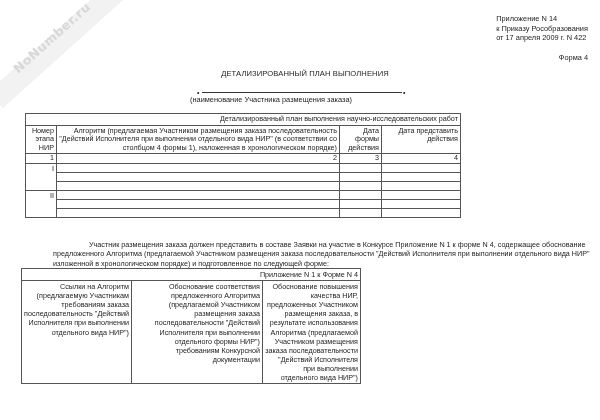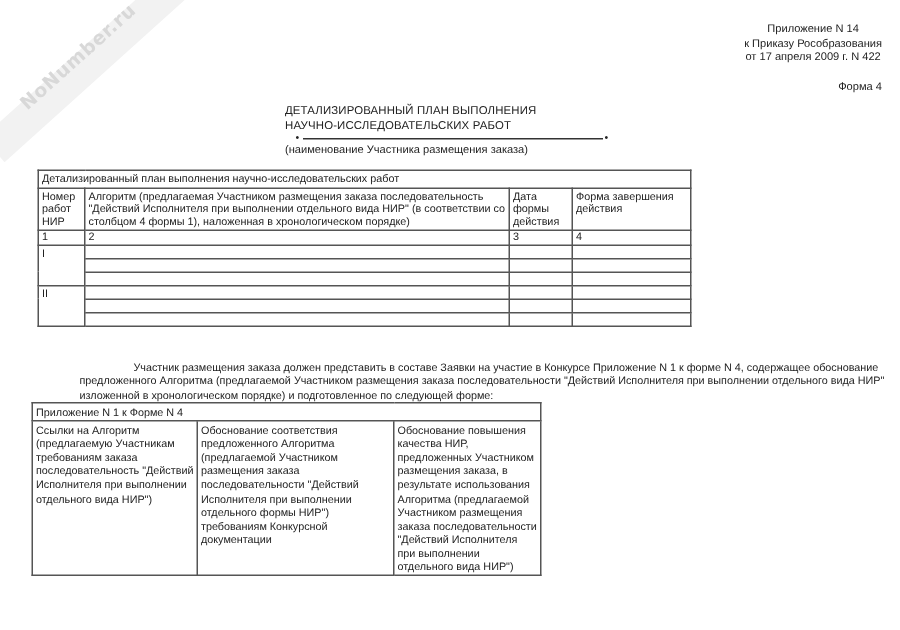--- a/index.html
+++ b/index.html
@@ -7,32 +7,32 @@
     width: 600px; height: 420px; background: #ffffff; position: relative; overflow: hidden;
     font-family: "Liberation Sans", sans-serif; color: #222; font-size: 7.4px; line-height: 1.25;
   }
   .watermark {
     position: absolute; left: -18px; top: 30px; width: 140px; transform: rotate(-42deg);
     color: #d8d8d8; font-family: "DejaVu Sans", sans-serif; font-weight: bold; font-size: 12.5px;
     letter-spacing: 0.5px; text-align: center;
   }
   .stripe { position: absolute; left: -30px; top: 22px; width: 200px; height: 22px; background: #f2f2f2; transform: rotate(-42deg); }
   .appendix {
-    position: absolute; right: 12px; top: 14px; text-align: center; font-size: 7.4px; line-height: 9.5px;
+    position: absolute; right: 12px; top: 14px; text-align: left; font-size: 7.4px; line-height: 9.5px;
   }
   .form-label { position: absolute; right: 12px; top: 53px; font-size: 7.4px; }
   .title {
-    position: absolute; left: 190px; width: 230px; top: 69px; text-align: left; font-size: 7.6px; line-height: 9.5px; letter-spacing: 0.1px;
+    position: absolute; left: 190px; width: 230px; top: 69px; text-align: center; font-size: 7.6px; line-height: 9.5px; letter-spacing: 0.1px;
   }
   .name-line { position: absolute; left: 202px; width: 200px; top: 92px; border-top: 1px solid #333; }
   .dot { position: absolute; top: 89px; font-size: 7px; }
   .name-caption { position: absolute; left: 190px; width: 230px; top: 95px; text-align: left; font-size: 7.4px; }
 
   table { border-collapse: collapse; position: absolute; }
-  td { border: 1px solid #555; vertical-align: top; padding: 1px 2px; font-size: 7.2px; line-height: 8.6px; }
+  td { border: 1px solid #555; vertical-align: top; padding: 1px 2px; font-size: 7.2px; line-height: 8.6px; text-align: right; }
   #plan-table { left: 25px; top: 113px; width: 436px; }
   #plan-table td.empty { height: 8px; padding: 0; }
   #plan-table td.thin { height: 8px; padding: 0 2px; }
 
   .para {
     position: absolute; left: 25px; top: 240px; width: 565px; font-size: 7.2px; line-height: 9.3px; text-align: left; margin-left: 28px;
   }
   .para .indent { display: inline-block; width: 36px; }
 
   #app-table { left: 21px; top: 268px; width: 340px; }
@@ -46,37 +46,36 @@
 
 <div class="appendix">
   <div>Приложение N 14</div>
   <div>к Приказу Рособразования</div>
   <div>от 17 апреля 2009 г. N 422</div>
 </div>
 <div class="form-label">Форма 4</div>
 
 <div class="title">
   <div>ДЕТАЛИЗИРОВАННЫЙ ПЛАН ВЫПОЛНЕНИЯ</div>
-  <div>НАУЧНО-ИССЛЕДОВАТЕЛЬСКИХ РАБОТ</div>
 </div>
 <span class="dot" style="left:197px">•</span>
 <div class="name-line"></div>
 <span class="dot" style="left:403px">•</span>
 <div class="name-caption">(наименование Участника размещения заказа)</div>
 
 <table id="plan-table">
   <tbody>
       <tr>
     <td colspan="4">Детализированный план выполнения научно-исследовательских работ</td>
   </tr>
   <tr>
-    <td style="width:26px">Номер работ НИР</td>
+    <td style="width:26px">Номер этапа НИР</td>
     <td style="width:278px">Алгоритм (предлагаемая Участником размещения заказа последовательность "Действий Исполнителя при выполнении отдельного вида НИР" (в соответствии со столбцом 4 формы 1), наложенная в хронологическом порядке)</td>
     <td style="width:37px">Дата формы действия</td>
-    <td>Форма завершения действия</td>
+    <td>Дата представить действия</td>
   </tr>
   <tr>
     <td class="thin">1</td>
     <td class="thin">2</td>
     <td class="thin">3</td>
     <td class="thin">4</td>
   </tr>
   <tr>
     <td rowspan="3">I</td>
     <td class="empty"></td>

